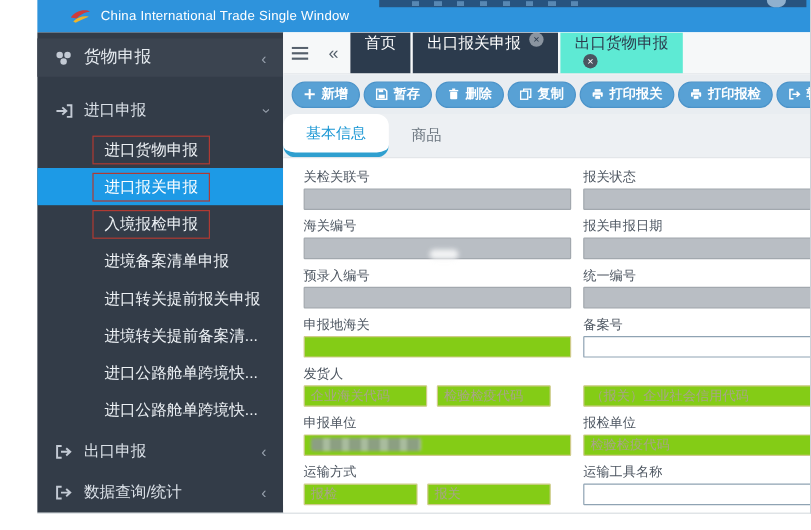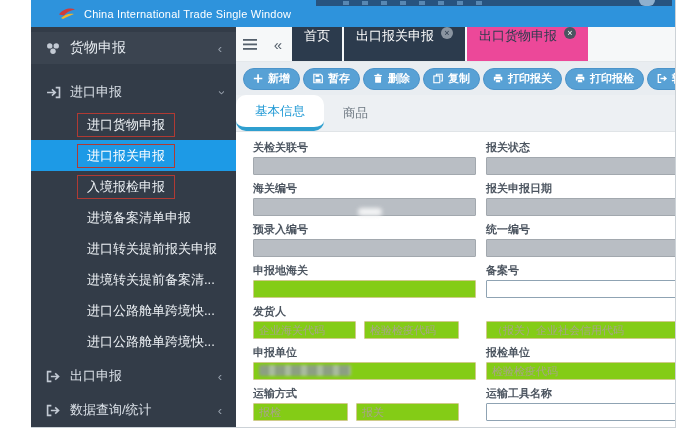--- a/index.html
+++ b/index.html
@@ -39,21 +39,21 @@
   
   .main{position:absolute;left:205px;top:27px;width:440px;height:401px;overflow:hidden;background:#fff;}
 
   .tabbar{height:34px;background:#f6f8f9;border-bottom:1px solid #e4e8eb;display:flex;align-items:stretch;}
   .tbtn{width:28px;display:flex;align-items:center;justify-content:center;color:#55606c;
         font-size:15px;cursor:pointer;flex:none;}
   .tbtn svg{width:14px;height:11px;}
   .tab{display:flex;align-items:flex-start;padding:0 12px;font-size:13px;margin-right:2px;
        white-space:nowrap;cursor:pointer;}
   .tab.dark{background:#2c3b4d;color:#fff;}
-  .tab.light{background:#ec4899;color:#2c3b4d;}
+  .tab.light{background:#5eead4;color:#2c3b4d;flex-direction:column;}
   .tclose{width:12px;height:12px;border-radius:50%;margin-left:7px;display:inline-flex;
           align-items:center;justify-content:center;font-size:9px;line-height:1;flex:none;cursor:pointer;}
   .tab.dark .tclose{background:#8a94a0;color:#2c3b4d;}
   .tab.light .tclose{background:#4a5560;color:#fff;}
 
   .toolbar{height:33px;background:#e9edf1;display:flex;align-items:center;padding-left:7px;}
   .pill{height:22px;border-radius:11px;background:#58a1d5;border:1px solid #4b93c9;color:#fff;
         font-size:11px;display:inline-flex;align-items:center;gap:4px;padding:0 9px;margin-right:3px;
         white-space:nowrap;cursor:pointer;flex:none;box-sizing:border-box;font-weight:bold;}
   .pill svg{width:11px;height:11px;flex:none;}
@@ -61,21 +61,21 @@
   .subtabs{height:36px;background:#edf0f3;border-bottom:1px solid #e0e4e7;display:flex;align-items:stretch;}
   .subtab{display:flex;align-items:center;padding:0 19px;font-size:12.5px;color:#6d7781;cursor:pointer;
           box-sizing:border-box;}
   .subtab.active{background:#fff;color:#1b97d4;border-bottom:4px solid #2f9fcf;border-radius:10px;}
 
   
   .form{padding:8px 0 0 17px;background:#fff;}
   .frow{display:flex;margin-bottom:6px;}
   .fcell{width:223px;flex:none;}
   .fcell.right{width:240px;margin-left:10px;}
-  .flabel{font-size:11px;color:#4c5560;height:13px;margin-bottom:3px;white-space:nowrap;font-weight:bold;}
+  .flabel{font-size:11px;color:#4c5560;height:13px;margin-bottom:3px;white-space:nowrap;}
   .fields{display:flex;gap:8px;}
   .fwrap{position:relative;flex:1;}
   .fwrap.w1{flex:none;width:103px;}
   .fwrap.w2{flex:none;width:95px;}
   input.fld{width:100%;height:18px;box-sizing:border-box;font-size:11px;padding:0 5px;border-radius:1px;
             font-family:inherit;outline:none;}
   input.f-disabled{background:#b9bec4;border:1px solid #a2a8ae;}
   input.f-yellow{background:#84cc16;border:1px solid #cfcb8a;color:#5c5c46;}
   input.f-yellow::placeholder{color:#a8a489;opacity:1;}
   input.f-white{background:#fff;border:1px solid #8fa3b3;}

